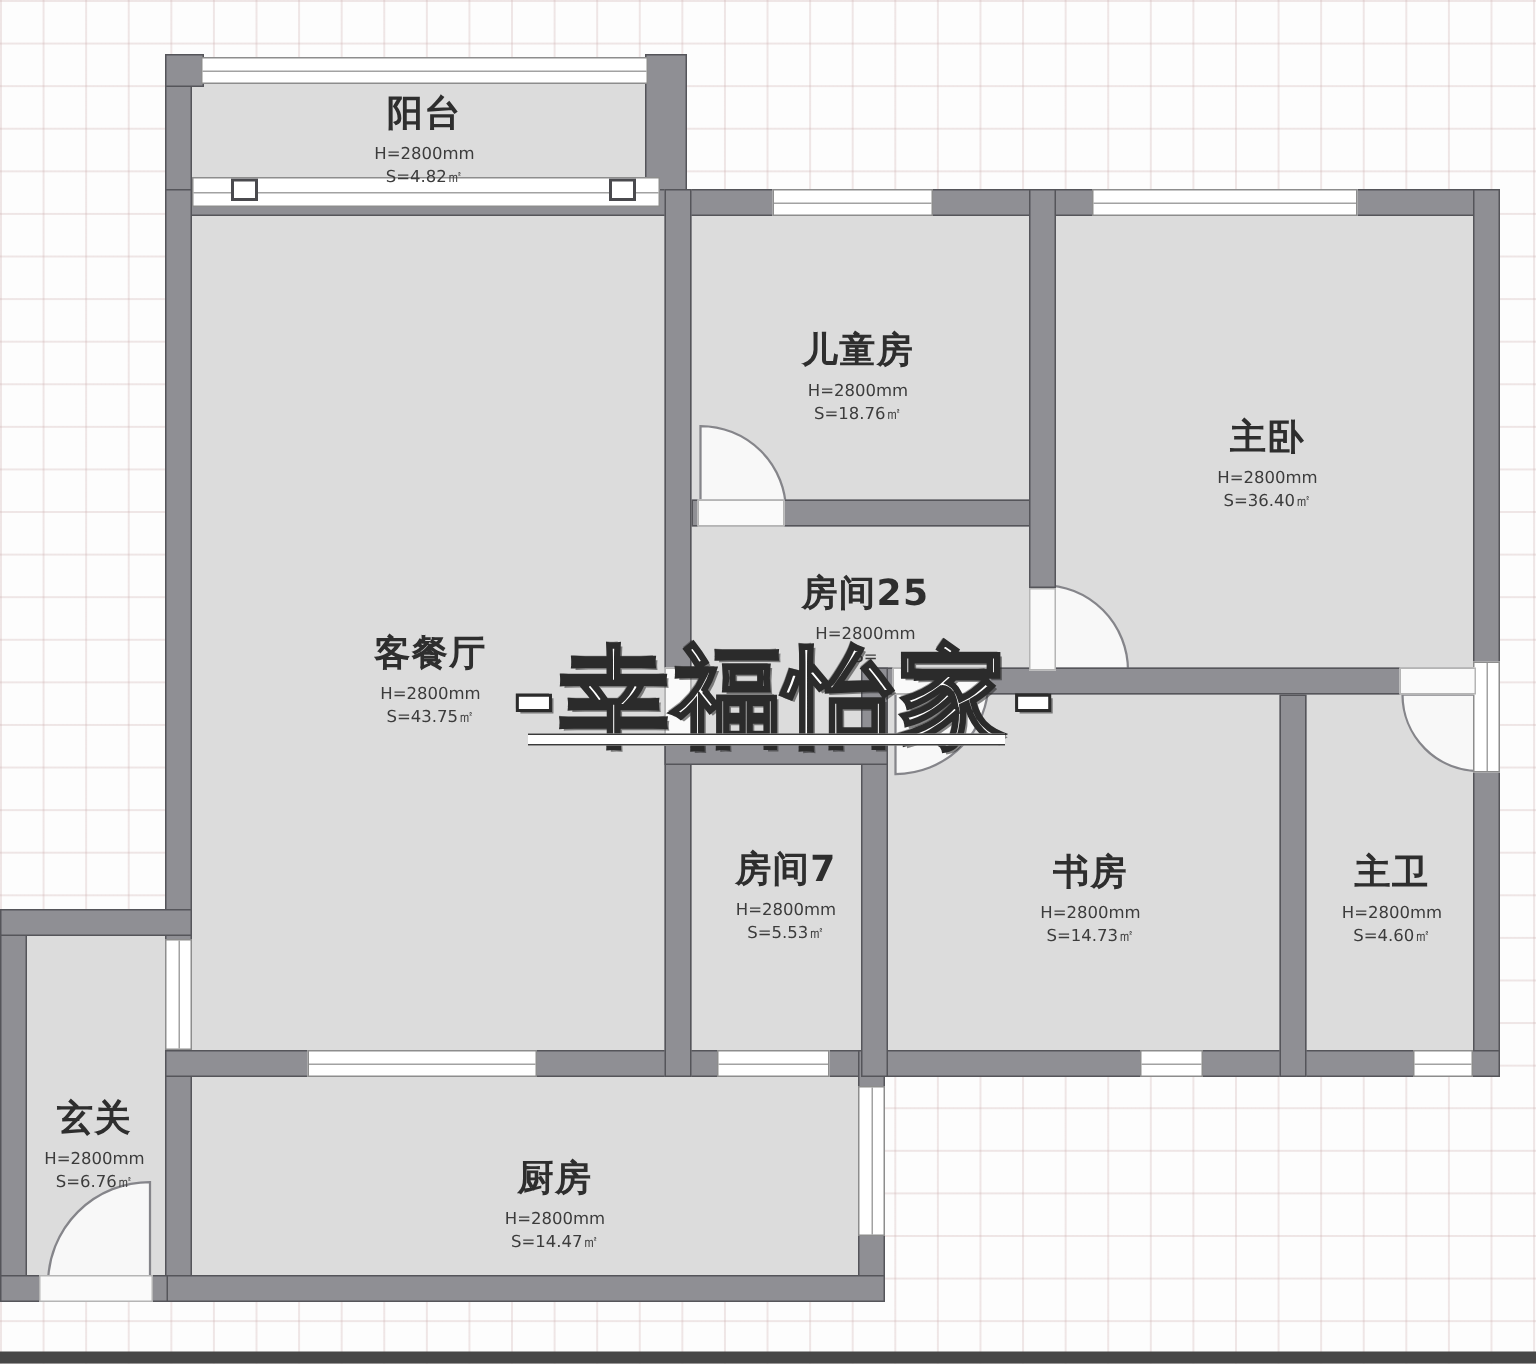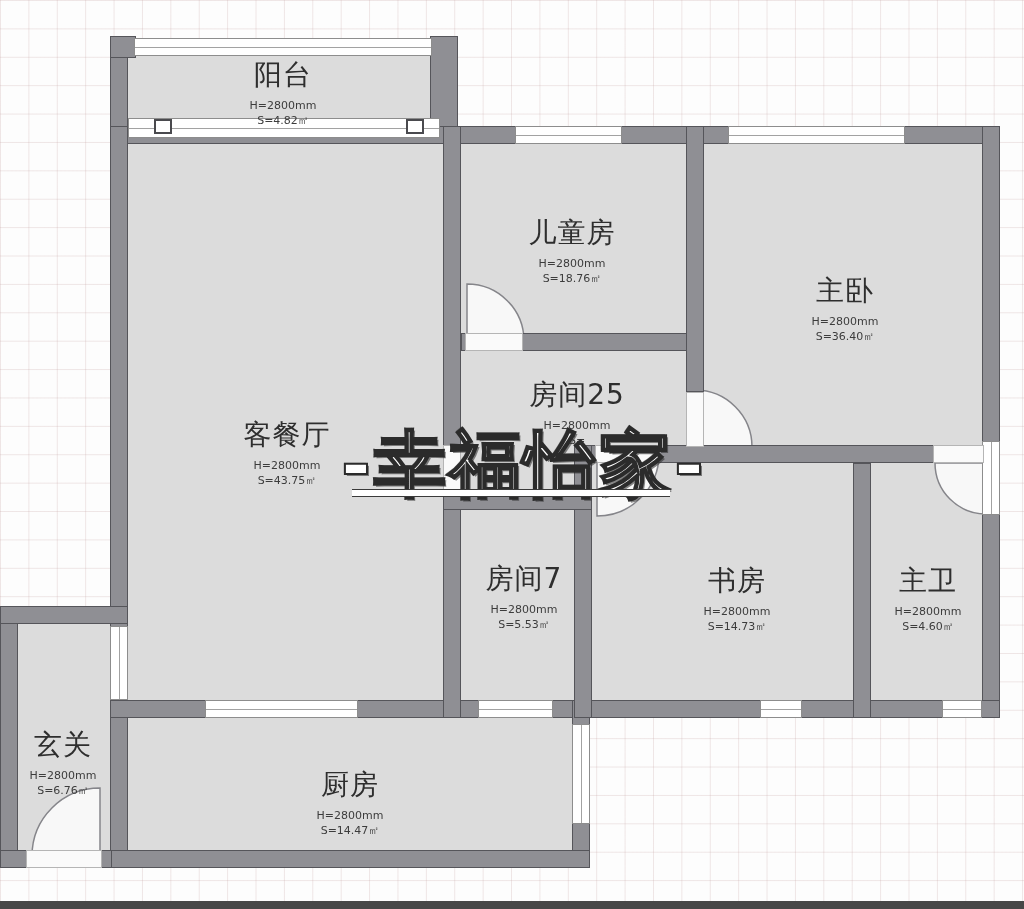--- a/index.html
+++ b/index.html
@@ -18,21 +18,21 @@
   .wall{position:absolute;background:#8f8f94;border:1px solid #55555a;box-sizing:border-box;z-index:3;}
   .win-h,.win-v{position:absolute;background-color:#ffffff;border:1px solid #8d8d8d;box-sizing:border-box;z-index:4;
     background-repeat:no-repeat;background-position:center;}
   .win-h{background-image:linear-gradient(#a2a2a2,#a2a2a2);background-size:100% 1px;}
   .win-v{background-image:linear-gradient(#a2a2a2,#a2a2a2);background-size:1px 100%;}
   .door-gap{position:absolute;background:#fafafa;border:1px solid #b5b5b5;box-sizing:border-box;z-index:4;}
   .arcs{position:absolute;left:0;top:0;z-index:2;pointer-events:none;}
   .arcs path{fill:#f8f8f8;stroke:#85858a;stroke-width:1.5;}
   .frame-mark{position:absolute;background:#ffffff;border:2px solid #4a4a4e;box-sizing:border-box;z-index:5;}
   .room-label{position:absolute;transform:translate(-50%,-50%);text-align:center;z-index:6;white-space:nowrap;color:#2e2e2e;}
-  .room-label .rn{font-size:28px;font-weight:normal;letter-spacing:1px;margin-bottom:4px;}
+  .room-label .rn{font-size:24px;font-weight:bold;letter-spacing:1px;margin-bottom:4px;}
   .room-label .rh,.room-label .rs{font-size:11px;color:#3c3c3c;line-height:15px;}
   .watermark{position:absolute;left:341px;top:417px;z-index:8;
     font-size:72px;font-weight:bold;letter-spacing:3px;color:#ffffff;
     -webkit-text-stroke:2px #2b2b2b;
     text-shadow:2px 2px 0 rgba(40,40,40,.55), -1px -1px 0 rgba(40,40,40,.45);text-align:center;}
   .watermark-underline{position:absolute;left:352px;top:489px;width:318px;height:6px;
     background:#ffffff;border-top:1px solid #3a3a3a;border-bottom:1px solid #3a3a3a;z-index:8;}
   .photo-edge{position:absolute;left:0;top:901px;width:1024px;height:8px;background:#474747;z-index:9;}
 </style>
 </head>
@@ -118,36 +118,36 @@
   <div class="room-label" style="left:577px;top:412px;">
     <div class="rn">房间25</div>
     <div class="rh">H=2800mm</div>
     <div class="rs">S=</div>
   </div>
   <div class="room-label" style="left:524px;top:596px;">
     <div class="rn">房间7</div>
     <div class="rh">H=2800mm</div>
     <div class="rs">S=5.53㎡</div>
   </div>
-  <div class="room-label" style="left:727px;top:598px;margin-left:10px;">
+  <div class="room-label" style="left:727px;top:598px;">
     <div class="rn">书房</div>
     <div class="rh">H=2800mm</div>
     <div class="rs">S=14.73㎡</div>
   </div>
   <div class="room-label" style="left:928px;top:598px;">
     <div class="rn">主卫</div>
     <div class="rh">H=2800mm</div>
     <div class="rs">S=4.60㎡</div>
   </div>
   <div class="room-label" style="left:63px;top:762px;">
     <div class="rn">玄关</div>
     <div class="rh">H=2800mm</div>
     <div class="rs">S=6.76㎡</div>
   </div>
-  <div class="room-label" style="left:350px;top:802px;">
+  <div class="room-label" style="left:370px;top:802px;">
     <div class="rn">厨房</div>
     <div class="rh">H=2800mm</div>
     <div class="rs">S=14.47㎡</div>
   </div>
 
   <div class="watermark">-幸福怡家-</div>
   <div class="watermark-underline"></div>
 
   <div class="photo-edge"></div>
 </div>

